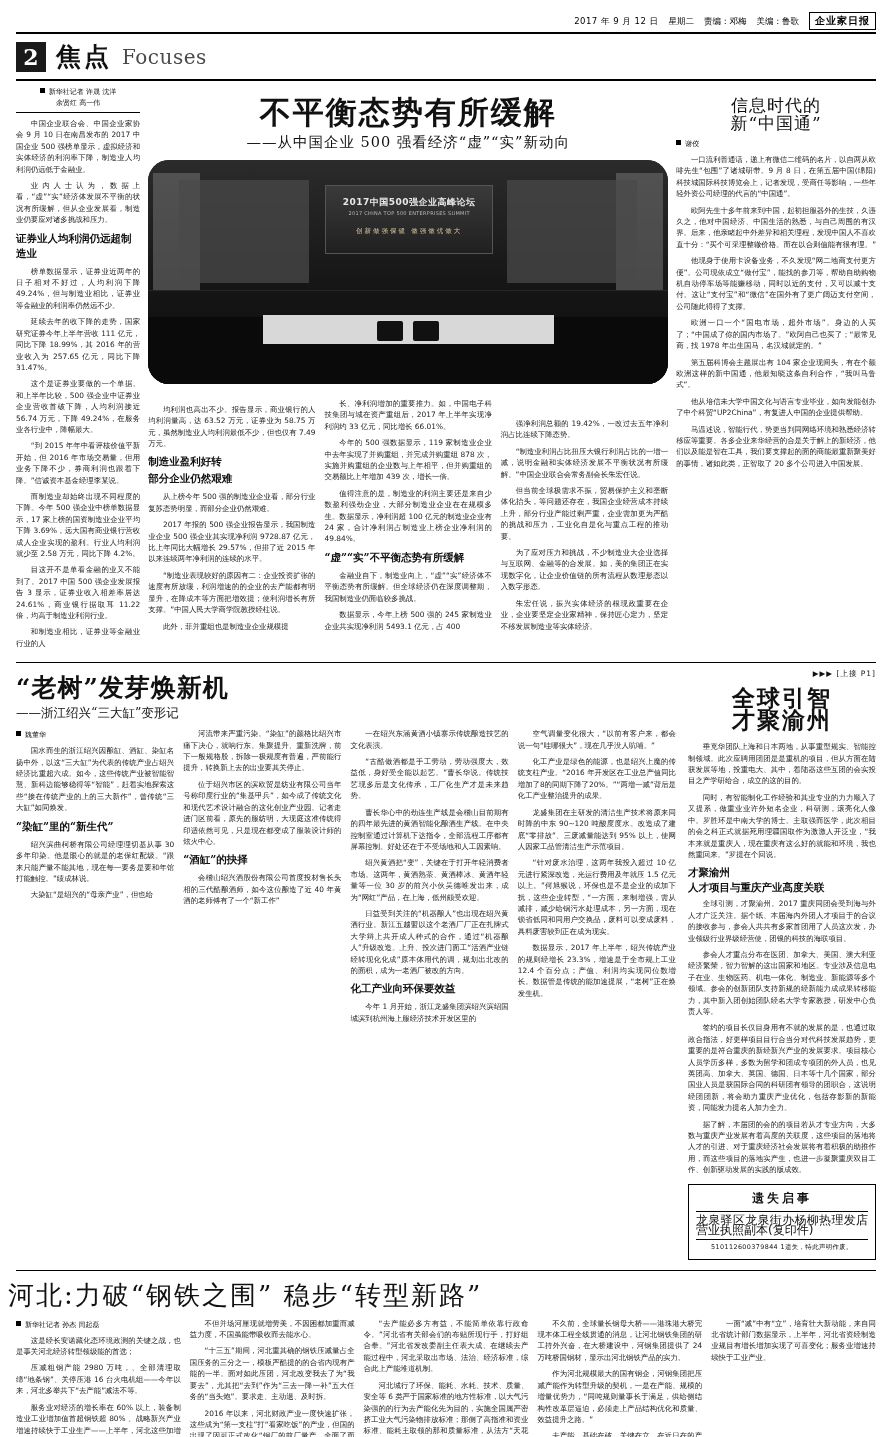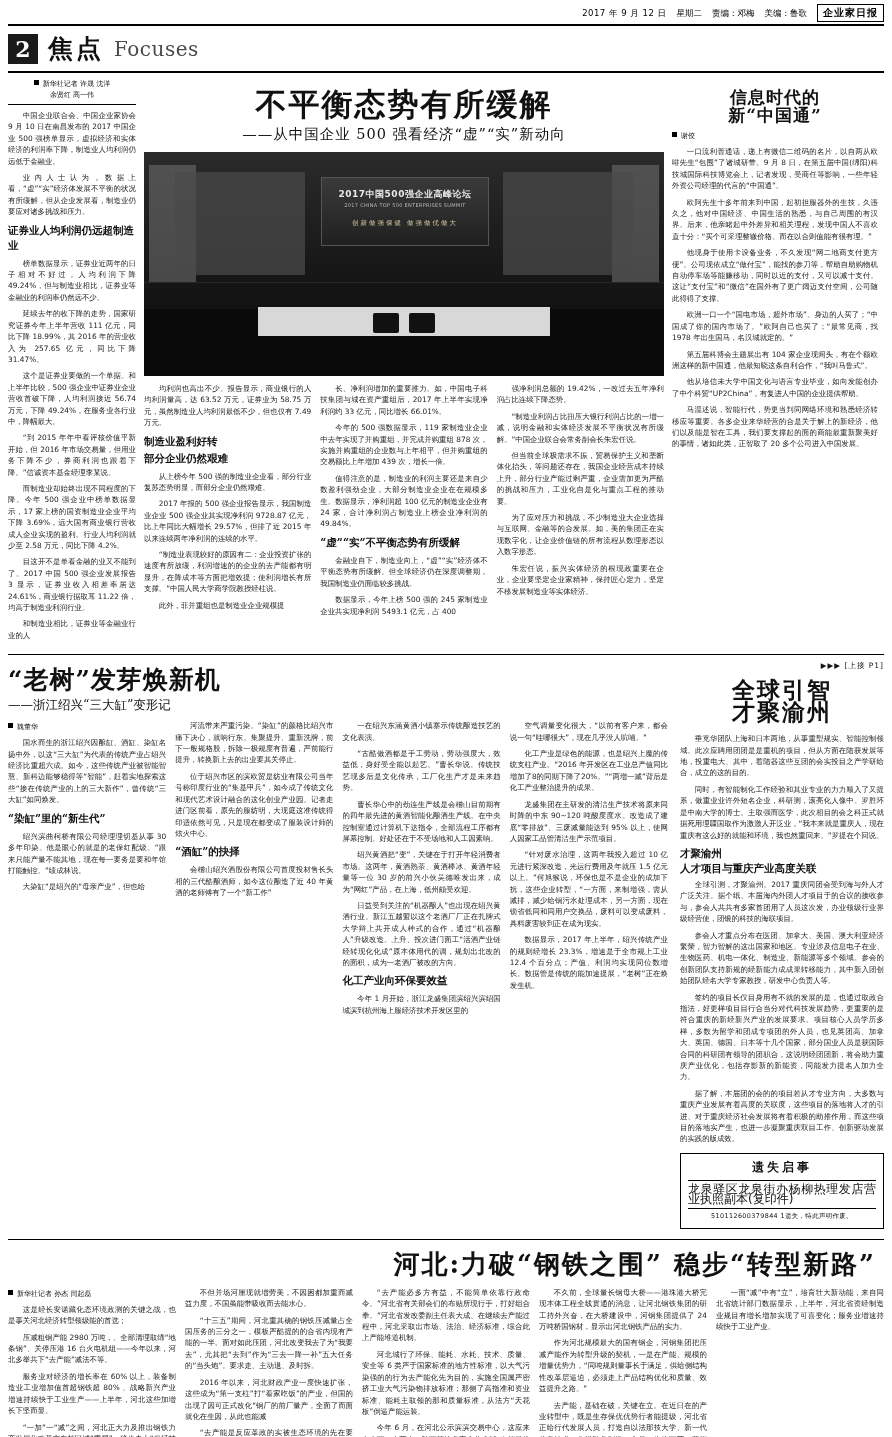--- a/index.html
+++ b/index.html
@@ -1,17 +1,17 @@
 <!DOCTYPE html>
 <html><head>
 <meta charset="utf-8">
 <style>
   html,body{margin:0;padding:0;background:#fff;}
   body{width:892px;height:1437px;font-family:"DejaVu Sans","Liberation Sans",sans-serif;color:#111;}
-  .page{position:relative;width:892px;height:1427px;padding:0;box-sizing:border-box;}
+  .page{position:relative;width:892px;height:1427px;padding:8px;box-sizing:border-box;}
 
   
   .masthead{display:flex;align-items:center;justify-content:flex-end;gap:10px;
     font-size:8.5px;line-height:14px;padding:4px 8px 2px 8px;color:#000;}
   .masthead .mh-date{letter-spacing:.5px;}
   .masthead .mh-sep{color:#000;}
   .masthead .mh-logo{border:1.4px solid #000;padding:1px 5px;font-weight:bold;font-size:10px;letter-spacing:1px;}
   .rule-thick{height:2px;background:#000;margin:0 8px;}
 
   
@@ -35,41 +35,41 @@
   .top-wrap{display:flex;padding:0 8px;gap:8px;}
   .top-left{width:128px;}
   .top-mid{width:520px;}
   .top-right{width:206px;}
 
   .main-title{font-size:31px;font-weight:bold;text-align:center;letter-spacing:2px;
     font-family:"DejaVu Serif","Liberation Serif",serif;line-height:38px;margin:6px 0 2px 0;}
   .main-sub{font-size:14.5px;text-align:center;font-family:"DejaVu Serif","Liberation Serif",serif;
     letter-spacing:1px;margin-bottom:8px;}
 
-  .photo{width:100%;height:224px;background:#1c1c1c;position:relative;overflow:hidden;}
+  .photo{width:100%;height:224px;background:#1c1c1c;position:relative;overflow:hidden;border-radius:21px;}
   .ph-wall{position:absolute;left:0;top:0;right:0;bottom:0;
     background:linear-gradient(180deg,#2b2b2b 0%,#161616 55%,#0c0c0c 100%);}
   .ph-screen{position:absolute;left:34%;top:11%;width:32%;height:30%;
     background:linear-gradient(180deg,#3a3a3a,#202020);border:1px solid #555;}
   .ph-scr-t1{position:absolute;left:6%;top:16%;right:6%;text-align:center;color:#e8e8e8;
     font-size:9px;font-weight:bold;letter-spacing:.5px;}
   .ph-scr-t2{position:absolute;left:6%;top:36%;right:6%;text-align:center;color:#b9b9b9;font-size:5px;letter-spacing:.3px;}
   .ph-scr-t3{position:absolute;left:6%;top:62%;right:6%;text-align:center;color:#d8c9a0;font-size:6.5px;letter-spacing:2px;}
   .ph-panelL{position:absolute;left:6%;top:9%;width:25%;height:46%;background:#4a4a4a;opacity:.75;}
   .ph-panelR{position:absolute;right:6%;top:9%;width:25%;height:46%;background:#4a4a4a;opacity:.75;}
   .ph-stripe{position:absolute;left:0;right:0;height:1px;background:rgba(255,255,255,.08);}
   .ph-stage{position:absolute;left:0;right:0;bottom:0;height:30%;background:#0a0a0a;}
   .ph-table{position:absolute;left:22%;bottom:18%;width:56%;height:13%;background:#d8d8d8;}
   .ph-chair{position:absolute;bottom:19%;width:5%;height:9%;background:#111;border-radius:2px;}
   .ph-side{position:absolute;top:6%;width:9%;height:52%;background:#6d6d6d;opacity:.6;}
 
-  .mid-cols{display:flex;gap:9px;margin-top:7px;}
+  .mid-cols{display:flex;gap:9px;margin-top:14px;align-items:flex-end;}
   .mid-cols .c{width:calc((520px - 18px)/3);}
 
-  .right-title{font-size:17px;font-weight:bold;line-height:24px;text-align:center;
+  .right-title{font-size:17px;font-weight:normal;line-height:24px;text-align:center;
     font-family:"DejaVu Serif","Liberation Serif",serif;letter-spacing:1px;margin:6px 0 4px;}
 
   
   .band-rule{height:1px;background:#000;margin:8px 8px 0 8px;}
   .mid-wrap{display:flex;padding:6px 8px 0 8px;gap:12px;}
   .mid-left{width:660px;}
   .mid-right{width:206px;}
 
   .mid2-title{font-size:25px;font-weight:bold;text-align:left;letter-spacing:1px;
     font-family:"DejaVu Serif","Liberation Serif",serif;line-height:33px;margin:2px 0 0 0;}
@@ -77,22 +77,22 @@
   .mid-cols4{display:flex;gap:9px;margin-top:4px;}
   .mid-cols4 .c{width:calc((660px - 27px)/4);}
 
   .cont-mark{font-size:7.5px;letter-spacing:1px;text-align:right;margin:0 0 4px 0;}
   .rt-title{font-size:23px;font-weight:bold;text-align:center;line-height:30px;
     font-family:"DejaVu Serif","Liberation Serif",serif;letter-spacing:2px;margin:2px 0 6px;}
   .rt-sub{font-size:10.5px;font-weight:bold;margin:6px 0 3px 0;font-family:"DejaVu Serif","Liberation Serif",serif;}
 
   
   .bot-rule{height:1px;background:#000;margin:10px 8px 0 8px;}
-  .bot-title{font-size:26px;font-weight:bold;text-align:right;letter-spacing:2px;
-    font-family:"DejaVu Serif","Liberation Serif",serif;line-height:34px;margin:7px 16px 6px 0;}
+  .bot-title{font-size:26px;font-weight:normal;text-align:left;letter-spacing:2px;
+    font-family:"DejaVu Serif","Liberation Serif",serif;line-height:34px;margin:7px 3px 6px 0;}
   .bot-wrap{display:flex;padding:0 8px;gap:9px;}
   .bot-wrap .c{width:calc((892px - 16px - 36px)/5);}
 
   
   .notice{border:1.3px solid #000;padding:5px 7px 7px 7px;margin-top:8px;}
   .notice-t{text-align:center;font-size:12px;font-weight:bold;letter-spacing:3px;
     font-family:"DejaVu Serif","Liberation Serif",serif;margin-bottom:4px;}
   .notice-b{font-size:12px;line-height:10.5px;text-align:justify;}
   .notice-line{height:1px;background:#000;margin:3px 0;}
   .notice-code{font-size:6.4px;text-align:center;letter-spacing:.4px;}

